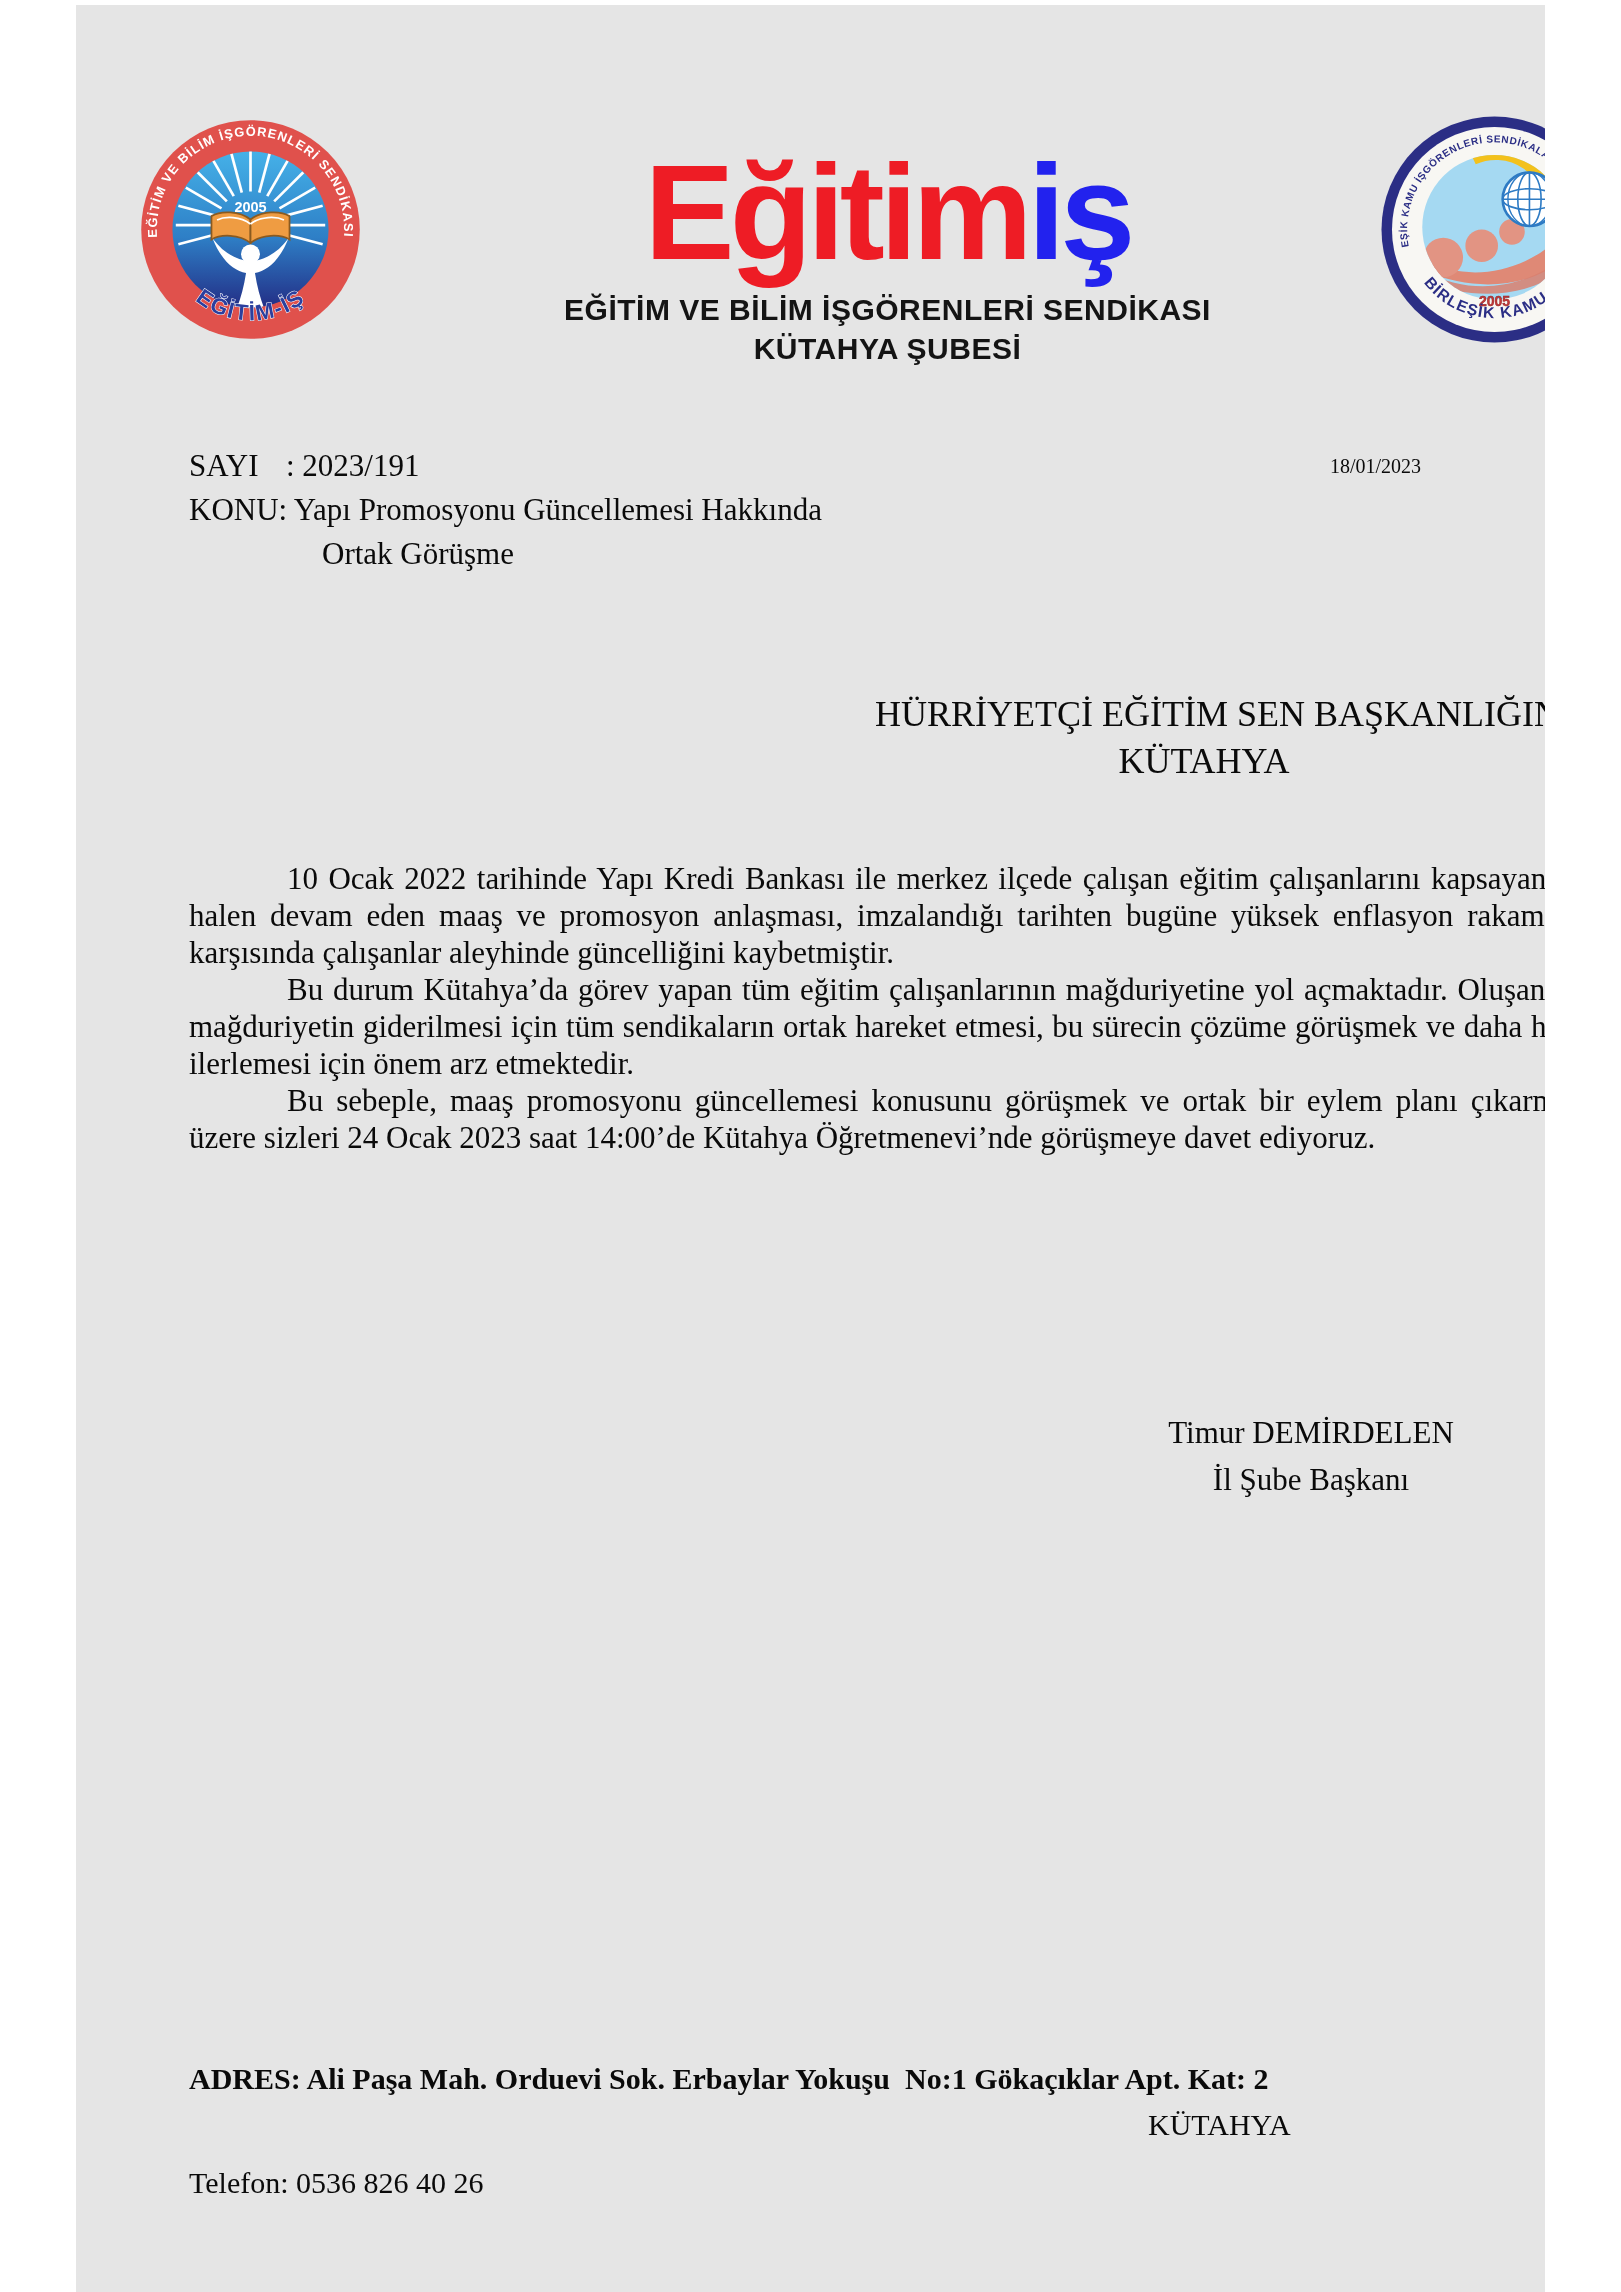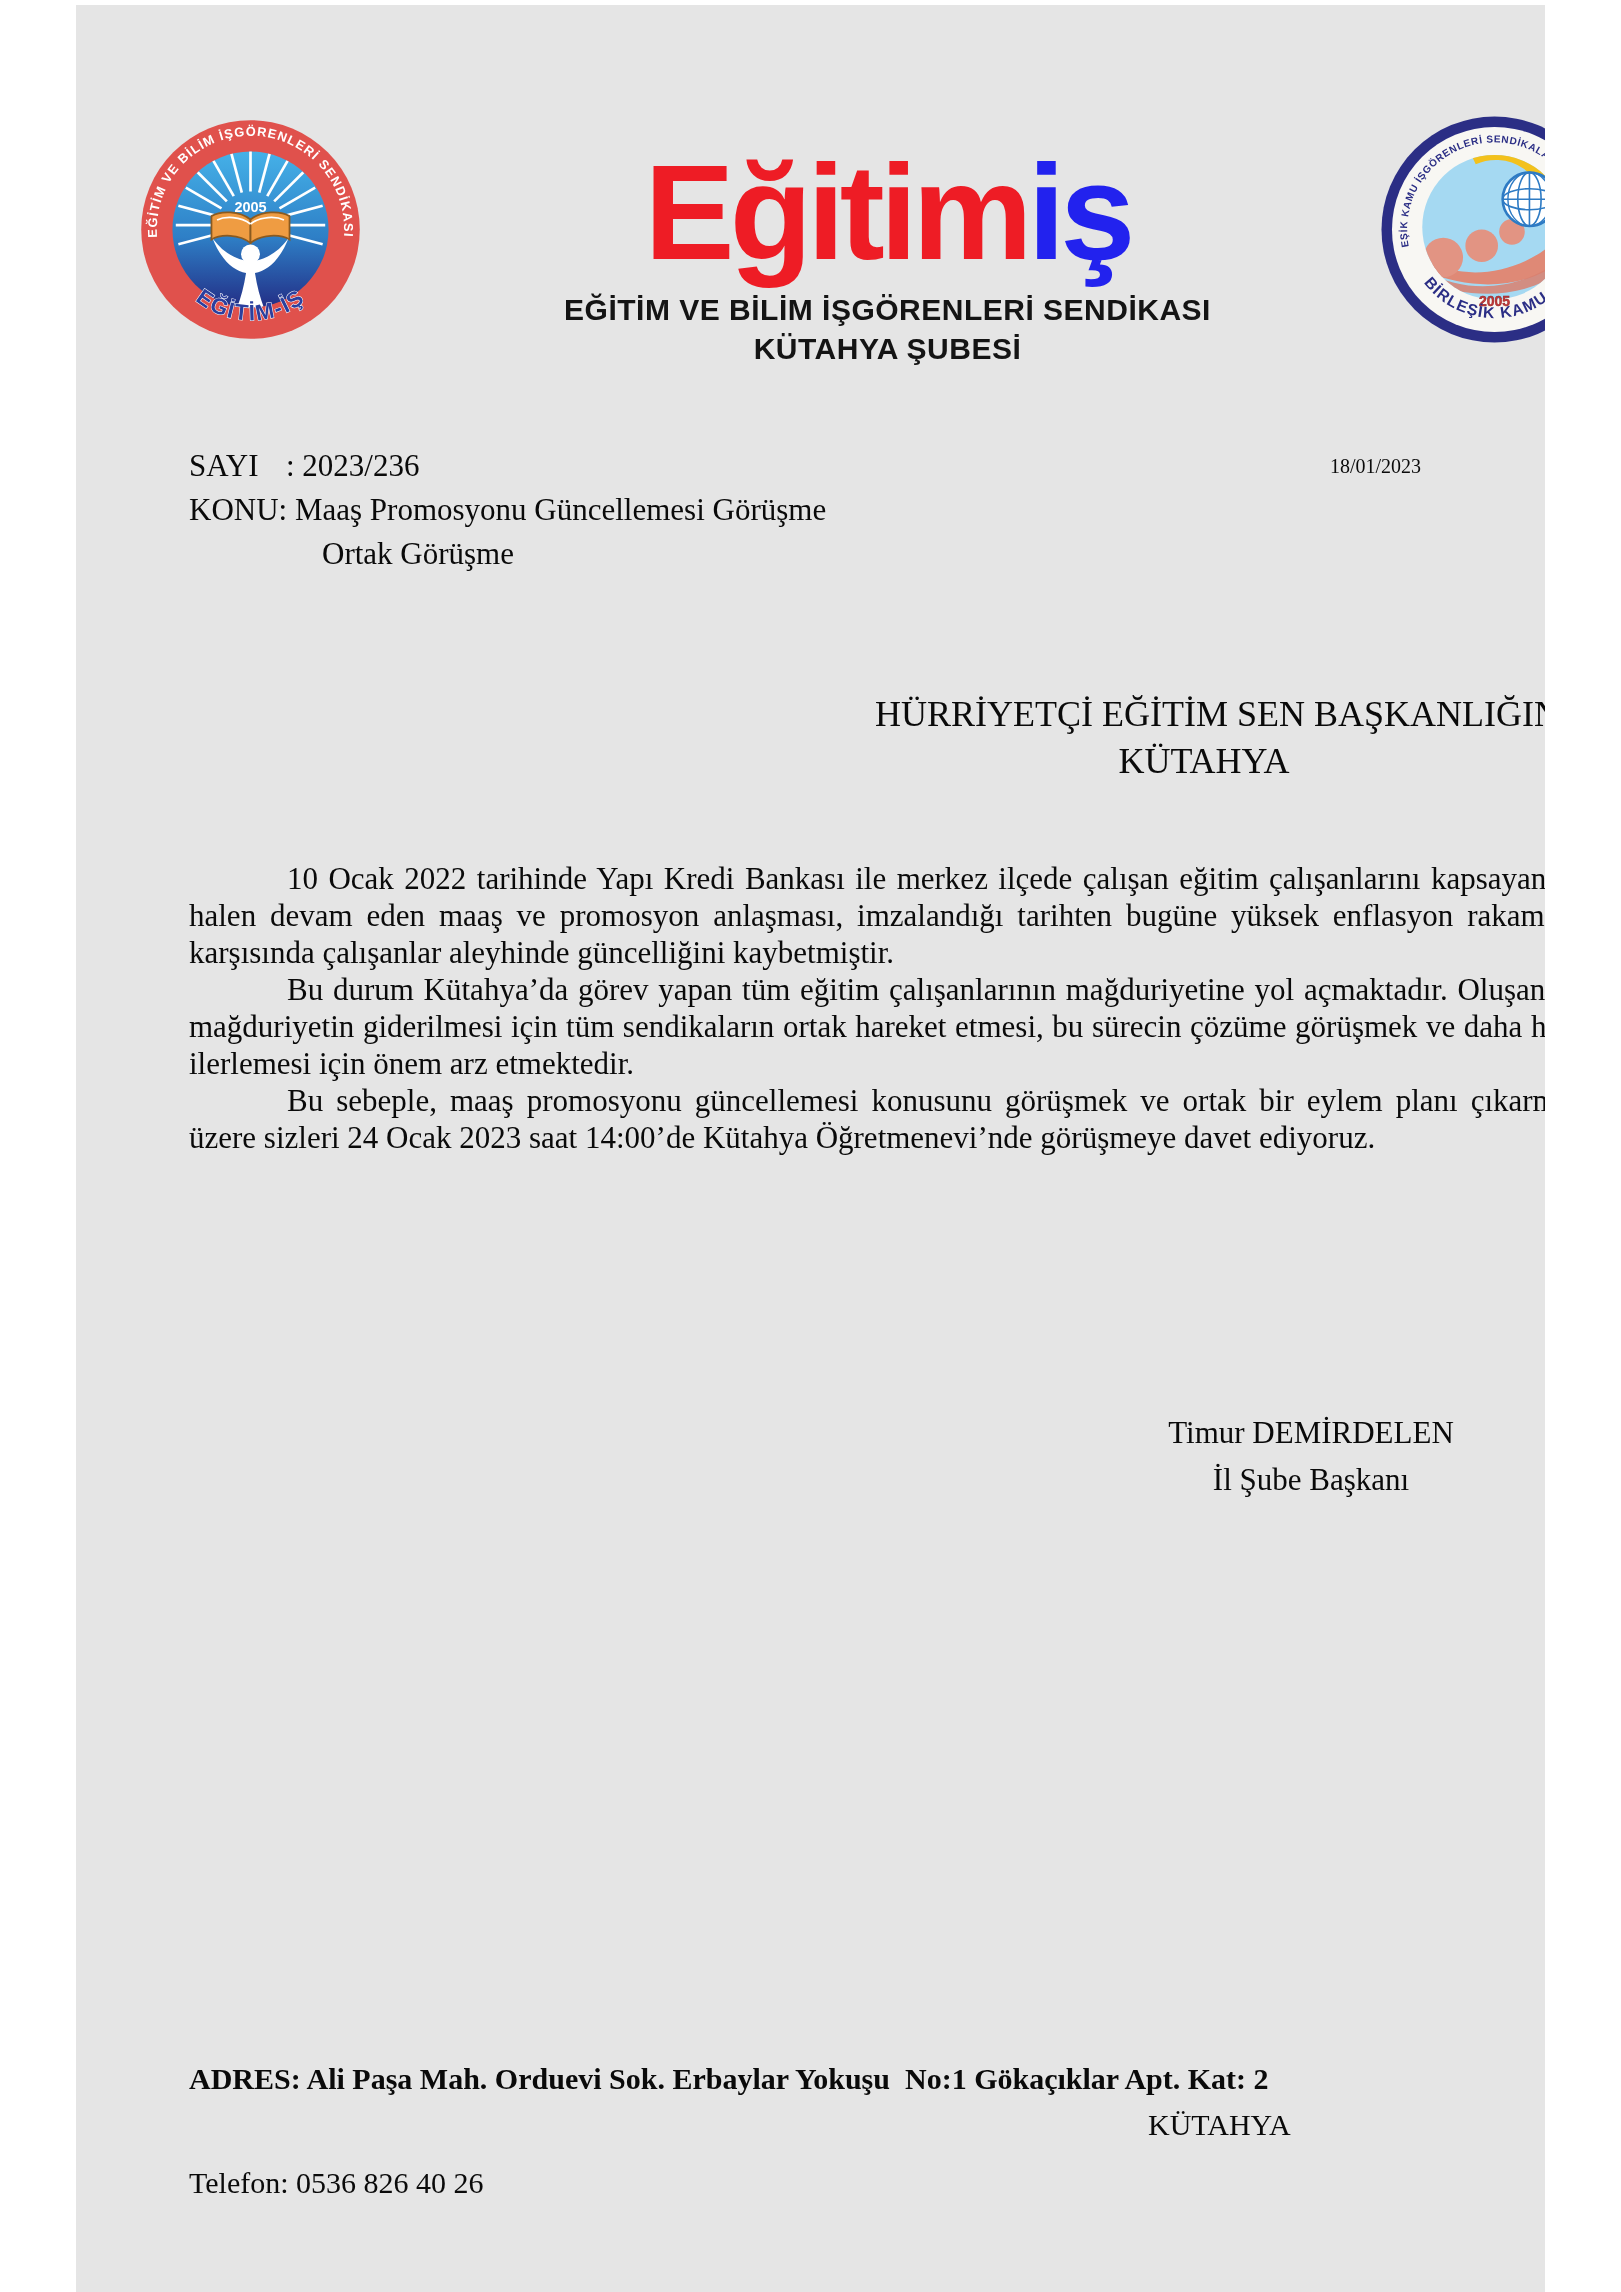--- a/index.html
+++ b/index.html
@@ -166,22 +166,22 @@
       <text font-family="Liberation Sans, sans-serif" font-size="8.6" font-weight="bold" fill="#2b2e85" letter-spacing="0.6">
         <textPath href="#ring2Top" startOffset="50%" text-anchor="middle">BİRLEŞİK KAMU İŞGÖRENLERİ SENDİKALARI KONFEDERASYONU</textPath>
       </text>
       <text font-family="Liberation Sans, sans-serif" font-size="13.5" font-weight="bold" fill="#2b2e85" letter-spacing="1">
         <textPath href="#ring2Bot" startOffset="50%" text-anchor="middle">BİRLEŞİK KAMU-İŞ</textPath>
       </text>
     </svg>
   </div>
 
   <div class="meta">
-    <div><span class="meta-label">SAYI</span><span>: 2023/236</span></div>
-    <div><span>KONU:</span> <span>Maaş Promosyonu Güncellemesi Görüşme</span></div>
+    <div><span class="meta-label">SAYI</span><span>: 2023/191</span></div>
+    <div><span>KONU:</span> <span>Yapı Promosyonu Güncellemesi Hakkında</span></div>
     <div class="meta-line3">Ortak Görüşme</div>
   </div>
   <div class="doc-date">18/01/2023</div>
 
   <div class="recipient">
     <div class="recipient-line1">HÜRRİYETÇİ EĞİTİM SEN BAŞKANLIĞINA</div>
     <div class="recipient-line2">KÜTAHYA</div>
   </div>
 
   <div class="letter-body">

